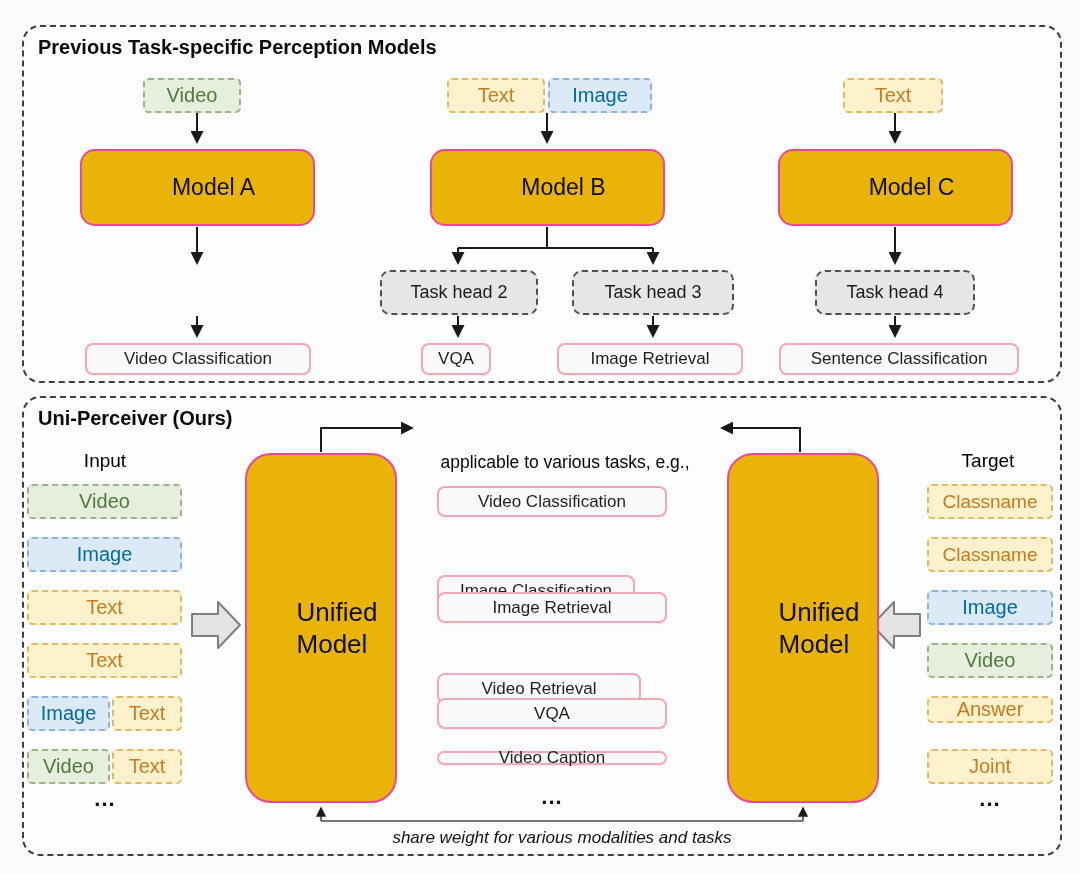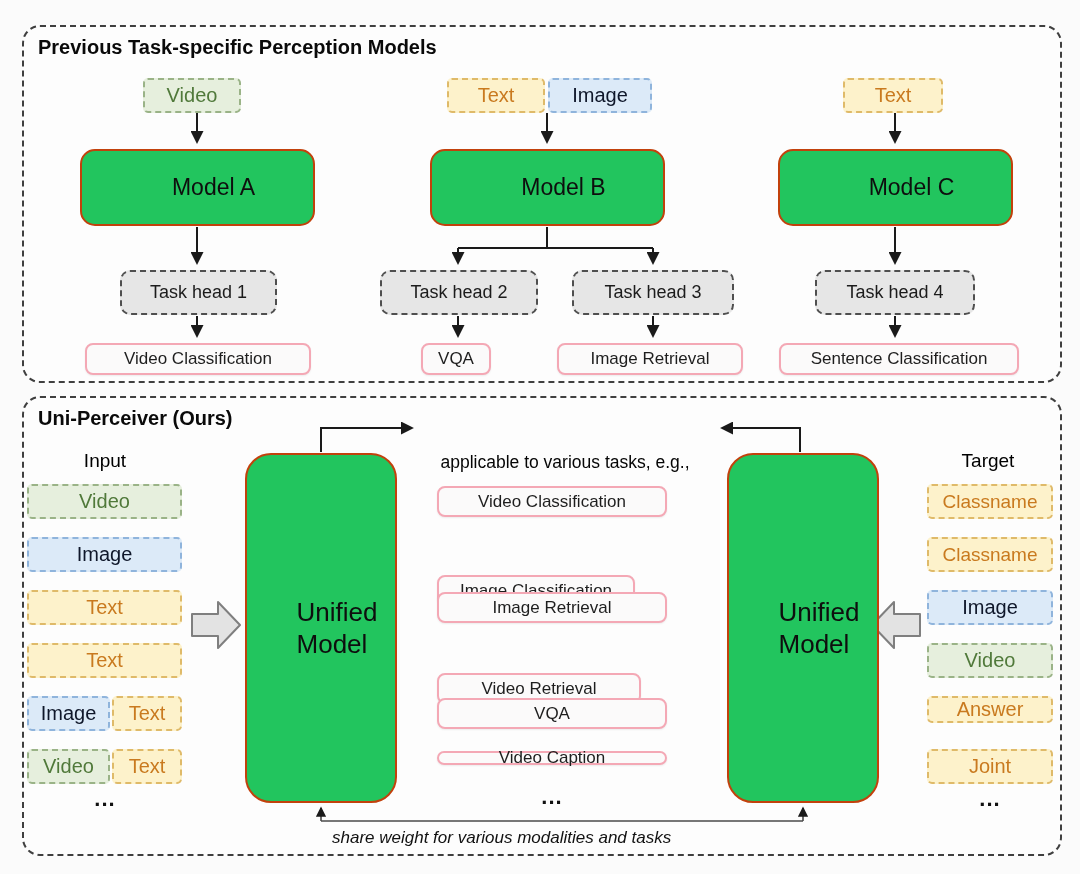--- a/index.html
+++ b/index.html
@@ -4,33 +4,33 @@
 <style>
   * { margin:0; padding:0; box-sizing:border-box; }
   html,body { width:1080px; height:874px; background:#fafafa; font-family:"Liberation Sans", sans-serif; }
   #canvas { position:relative; width:1080px; height:874px; overflow:hidden; background:#fbfbfb; }
   .panel { position:absolute; border:2px dashed #3f3f3f; border-radius:18px; background:#fdfdfd; z-index:0; }
   #svg-layer { position:absolute; left:0; top:0; z-index:1; }
   .ptitle { font-weight:bold; font-size:20px; color:#0a0a0a; z-index:2; position:absolute; }
   .chip { position:absolute; z-index:2; display:flex; align-items:center; justify-content:center;
           font-size:20px; border-radius:5px; }
   .chip.green  { background:#e6efdd; border:2px dashed #9ab387; color:#50793a; }
-  .chip.blue   { background:#dceaf8; border:2px dashed #8fb4dc; color:#0f172a; }
+  .chip.blue   { background:#dceaf8; border:2px dashed #8fb4dc; color:#0369a1; }
   .chip.yellow { background:#fdf2cb; border:2px dashed #dfba69; color:#c97a1f; }
   .model { position:absolute; z-index:2; display:flex; align-items:center; justify-content:center;
-           background:#22c55e; border:2px solid #c2410c; border-radius:15px; font-size:23px; color:#0e0e0e;padding-left:32px; }
+           background:#eab308; border:2px solid #ec4899; border-radius:15px; font-size:23px; color:#0e0e0e;padding-left:32px; }
   .taskhead { position:absolute; z-index:2; display:flex; align-items:center; justify-content:center;
               background:#e6e6e6; border:2px dashed #4f4f4f; border-radius:10px; font-size:18px; color:#1c1c1c; }
   .pinkbox { position:absolute; z-index:2; display:flex; align-items:center; justify-content:center;
              background:#fbfafa; border:2px solid #f4a8b5; border-radius:8px; font-size:17px; color:#1e1e1e;
              box-shadow:0 1px 2px rgba(0,0,0,0.07); }
   .lbl { position:absolute; z-index:2; font-size:19px; color:#000; text-align:center; }
   .dots { position:absolute; z-index:2; font-weight:bold; font-size:22px; color:#111; text-align:center; letter-spacing:1px; }
   .unified { font-size:26px; line-height:1.25; color:#0e0e0e; }
-  .note { position:absolute; z-index:2; font-style:italic; font-size:17px; color:#111; text-align:left; }
+  .note { position:absolute; z-index:2; font-style:italic; font-size:17px; color:#111; text-align:center; }
   .jointtitle { position:absolute; z-index:2; font-size:20px; color:#050505; text-align:center; }
   .subnote { position:absolute; z-index:2; font-size:17.5px; color:#050505; text-align:center; }
 </style>
 </head>
 <body>
 
 <div id="canvas">
 
   <div class="panel" style="left:22px; top:25px; width:1040px; height:358px;"></div>
   <div class="panel" style="left:22px; top:396px; width:1040px; height:460px;"></div>
@@ -63,21 +63,20 @@
     <line x1="803" y1="821" x2="803" y2="808" stroke="#4a4a4a" stroke-width="1.6" marker-end="url(#ah)"></line>
 
     <polygon points="192,614 218,614 218,602 240,625 218,648 218,636 192,636" fill="#e3e3e3" stroke="#7f7f7f" stroke-width="2" stroke-linejoin="round"></polygon>
     <polygon points="920,614 894,614 894,602 872,625 894,648 894,636 920,636" fill="#e3e3e3" stroke="#7f7f7f" stroke-width="2" stroke-linejoin="round"></polygon>
   </svg>
 
   <div class="ptitle" style="left:38px; top:36px;">Previous Task-specific Perception Models</div>
 
   <div class="chip green" style="left:143px; top:78px; width:98px; height:35px;">Video</div>
   <div class="model" style="left:80px; top:149px; width:235px; height:77px;">Model A</div>
-  <div class="taskhead" style="left:120px; top:270px; width:157px; height:45px;">Task head 1</div>
   <div class="pinkbox" style="left:85px; top:343px; width:226px; height:32px;">Video Classification</div>
 
   <div class="chip yellow" style="left:447px; top:78px; width:98px; height:35px;">Text</div>
   <div class="chip blue" style="left:548px; top:78px; width:104px; height:35px;">Image</div>
   <div class="model" style="left:430px; top:149px; width:235px; height:77px;">Model B</div>
   <div class="taskhead" style="left:380px; top:270px; width:158px; height:45px;">Task head 2</div>
   <div class="taskhead" style="left:572px; top:270px; width:162px; height:45px;">Task head 3</div>
   <div class="pinkbox" style="left:421px; top:343px; width:70px; height:32px;">VQA</div>
   <div class="pinkbox" style="left:557px; top:343px; width:186px; height:32px;">Image Retrieval</div>
 

